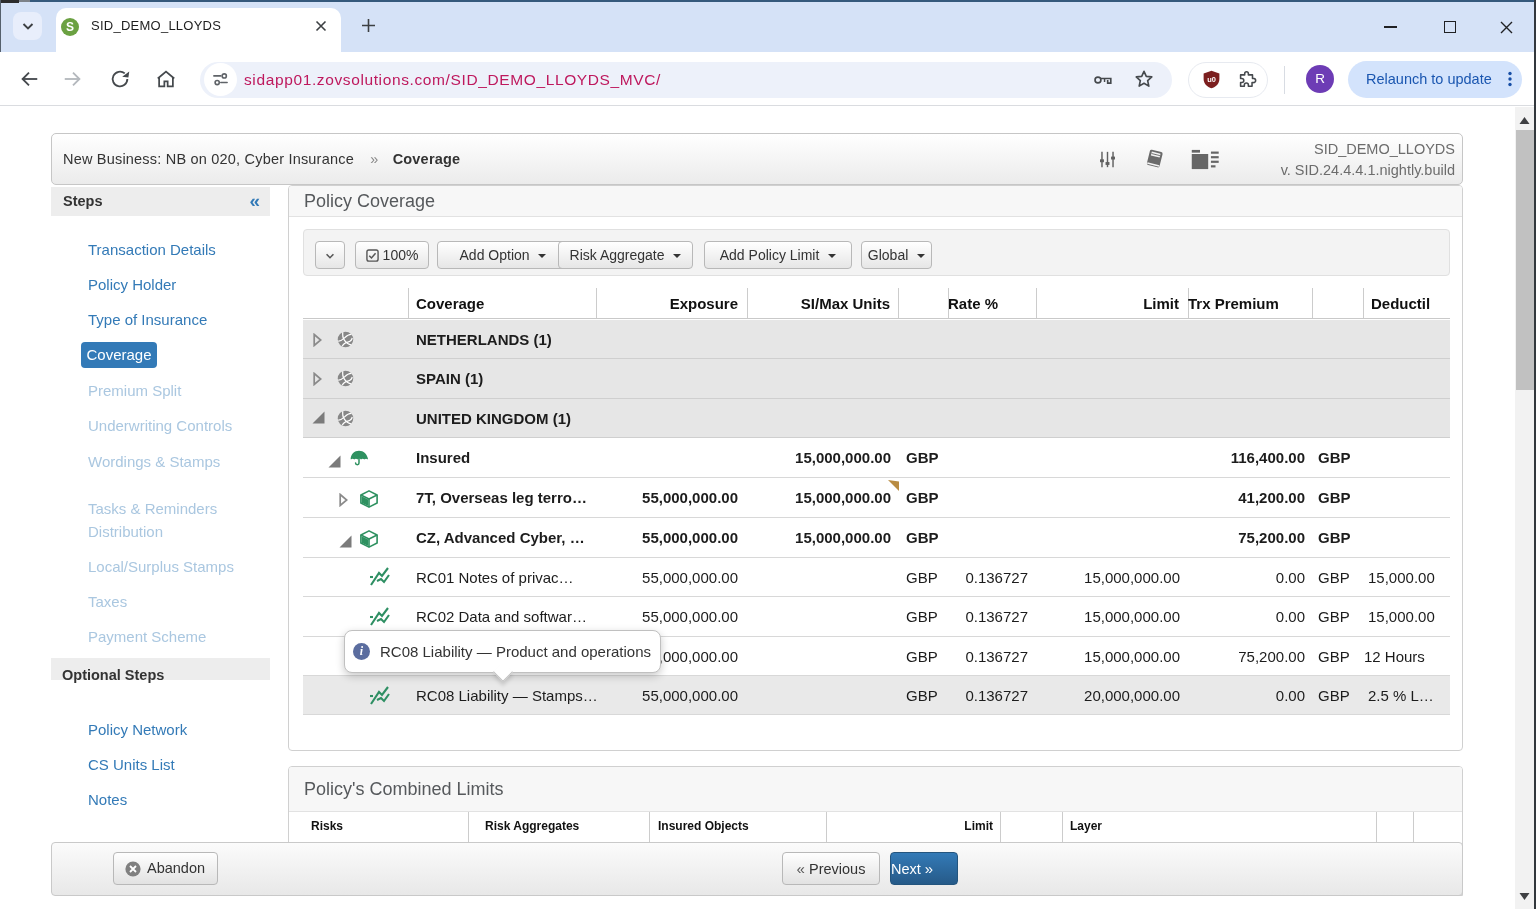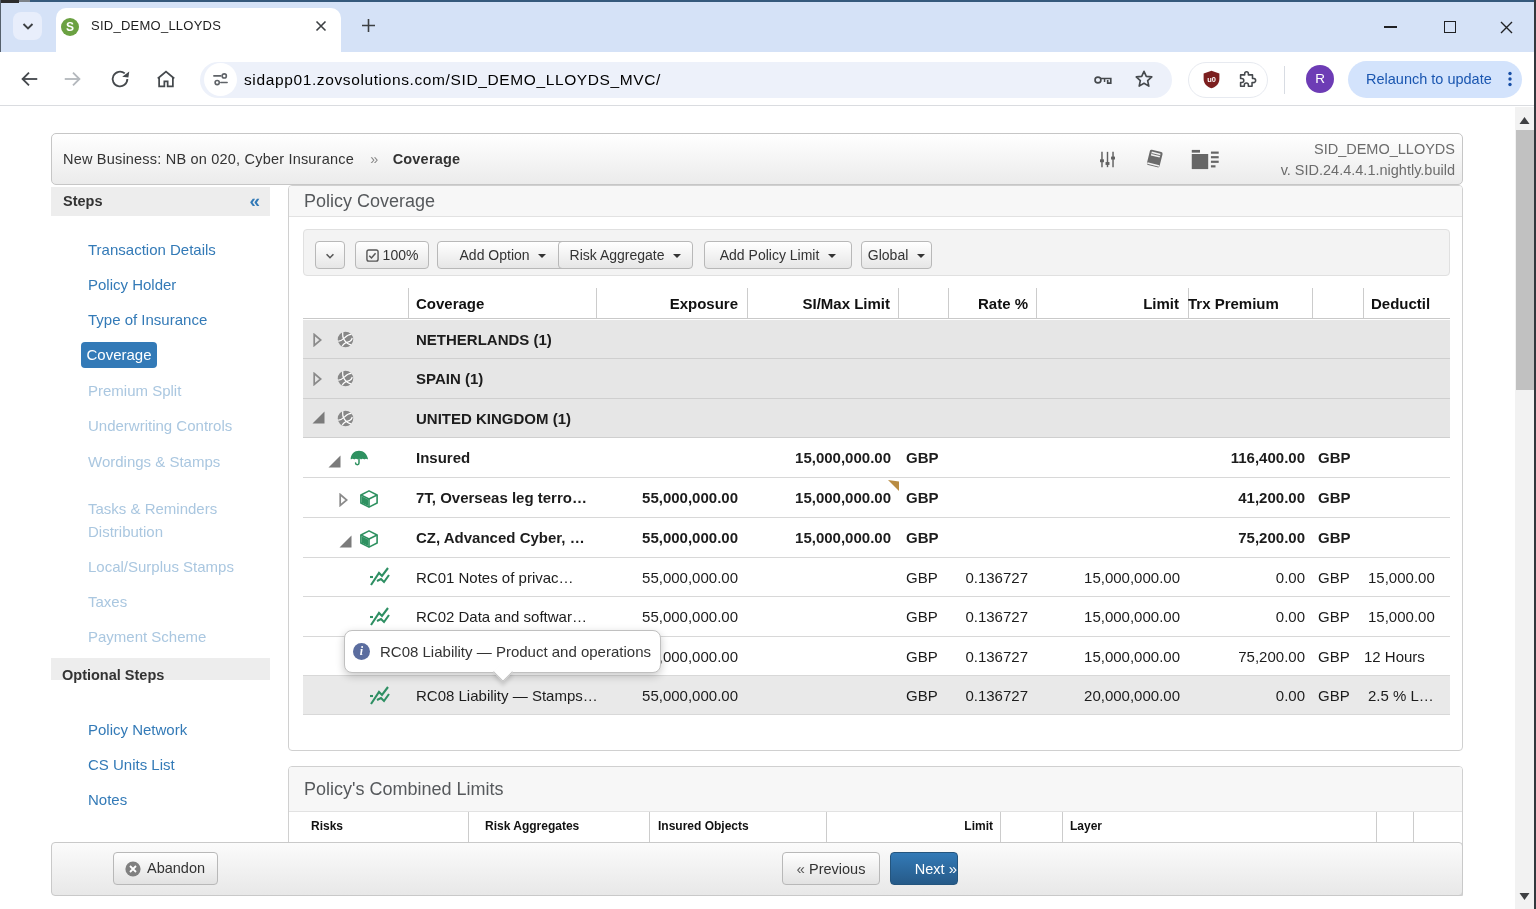--- a/index.html
+++ b/index.html
@@ -69,21 +69,21 @@
 <div class="ab" style="left:200px;top:62px;width:972px;height:36px;border-radius:18px;background:#edf1fa"></div>
 <div class="ab" style="left:204px;top:63px;width:33px;height:33px;border-radius:50%;background:#fff"></div>
 <svg class="ab" style="left:212px;top:71px" width="17" height="17" viewBox="0 0 18 18">
     <g stroke="#5f6368" stroke-width="1.7" stroke-linecap="round" fill="none">
       <line x1="2" y1="5.2" x2="9.4" y2="5.2"></line>
       <circle cx="13" cy="5.2" r="2.2"></circle>
       <circle cx="5.5" cy="12.2" r="2.2"></circle>
       <line x1="9.3" y1="12.2" x2="16" y2="12.2"></line>
     </g>
   </svg>
-<div class="ab nw" style="left:244px;top:62px;height:24px;line-height:36px;font-size:15.5px;color:#000000;letter-spacing:0.62px">sidapp01.zovsolutions.com/SID_DEMO_LLOYDS_MVC/</div>
+<div class="ab nw" style="left:244px;top:62px;height:24px;line-height:36px;font-size:15.5px;color:#be185d;letter-spacing:0.62px">sidapp01.zovsolutions.com/SID_DEMO_LLOYDS_MVC/</div>
 <svg class="ab" style="left:1092px;top:69px" width="22" height="22" viewBox="0 0 24 24" fill="none" stroke="#45494d" stroke-width="1.8">
     <circle cx="6.5" cy="12" r="3.2"></circle>
     <path d="M9.7 10.4h10.8v5h-3.4v-3.4"></path>
     <path d="M13.7 10.8v3.4" stroke-width="1.6"></path>
   </svg>
 <svg class="ab" style="left:1133px;top:68px" width="22" height="22" viewBox="0 0 24 24" fill="none" stroke="#45494d" stroke-width="1.8">
     <path d="M12 3.6l2.5 5.5 6 .65-4.5 4.1 1.25 5.9L12 16.7l-5.25 3.05L8 13.85 3.5 9.75l6-.65z" stroke-linejoin="round"></path>
   </svg>
 
 <div class="ab" style="left:1188px;top:62px;width:80px;height:36px;border-radius:18px;background:#fff;border:1px solid #e7eaf0;box-sizing:border-box"></div>
@@ -182,22 +182,22 @@
 <div class="hsep" style="left:747px"></div>
 <div class="hsep" style="left:898px"></div>
 <div class="hsep" style="left:948px"></div>
 <div class="hsep" style="left:1036px"></div>
 <div class="hsep" style="left:1188px"></div>
 <div class="hsep" style="left:1312px"></div>
 <div class="hsep" style="left:1363px"></div>
 <div class="ab" style="left:303px;top:318px;width:1147px;height:1px;background:#c9c9c9"></div>
 <div class="hl" style="left:416px">Coverage</div>
 <div class="hl rt" style="left:596px;width:142px;text-align:right">Exposure</div>
-<div class="hl" style="left:747px;width:143px;text-align:right">SI/Max Limit</div>
-<div class="hl" style="left:948px;width:80px;text-align:right">Rate %</div>
+<div class="hl" style="left:747px;width:143px;text-align:right">SI/Max Units</div>
+<div class="hl" style="left:948px;width:80px;text-align:left">Rate %</div>
 <div class="hl" style="left:1036px;width:143px;text-align:right">Limit</div>
 <div class="hl" style="left:1188px;width:117px;">Trx Premium</div>
 <div class="hl" style="left:1371px">Deductil</div>
 
 <div class="ab" style="left:303px;top:320px;width:1147px;height:38px;background:#e6e6e6"></div>
 <div class="ab" style="left:303px;top:359px;width:1147px;height:39px;background:#e6e6e6"></div>
 <div class="ab" style="left:303px;top:399px;width:1147px;height:38px;background:#e6e6e6"></div>
 <div class="ab" style="left:303px;top:676px;width:1147px;height:38px;background:#e9e9e9"></div>
 <div class="ab" style="left:303px;top:358px;width:1147px;height:1px;background:#cfcfcf"></div>
 <div class="ab" style="left:303px;top:398px;width:1147px;height:1px;background:#cfcfcf"></div>
@@ -376,21 +376,21 @@
 <div class="hl2" style="left:1070px">Layer</div>
 
 <div class="ab" style="left:51px;top:842px;width:1412px;height:54px;box-sizing:border-box;border:1px solid #c9c9c9;border-radius:4px;background:linear-gradient(#fbfbfb,#e8e8e8)"></div>
 <div class="ab" style="left:113px;top:852px;width:105px;height:33px;box-sizing:border-box;border:1px solid #b8b8b8;border-radius:4px;background:linear-gradient(#fefefe,#e2e2e2);color:#333;font-size:14.5px;line-height:31px">
  <svg width="16" height="16" viewBox="0 0 16 16" style="position:absolute;left:11px;top:8px">
       <circle cx="8" cy="8" r="7.6" fill="#808080"></circle>
       <path d="M5 5l6 6M11 5l-6 6" stroke="#fff" stroke-width="1.8"></path>
     </svg>
  <span style="margin-left:33px">Abandon</span></div>
 <div class="ab" style="left:782px;top:852px;width:98px;height:33px;box-sizing:border-box;border:1px solid #b8b8b8;border-radius:4px;background:linear-gradient(#fefefe,#e2e2e2);color:#333;font-size:14.5px;line-height:31px;text-align:center"><span style="font-size:15px;color:#555">«</span> Previous</div>
-<div class="ab" style="left:890px;top:852px;width:68px;height:33px;box-sizing:border-box;border:1px solid #24557e;border-radius:4px;background:linear-gradient(#337ab7,#265a88);color:#fff;font-size:14.5px;line-height:31px;text-align:right">Next <span style="font-size:15px">»</span></div>
+<div class="ab" style="left:890px;top:852px;width:68px;height:33px;box-sizing:border-box;border:1px solid #24557e;border-radius:4px;background:linear-gradient(#337ab7,#265a88);color:#fff;font-size:14.5px;line-height:31px;text-align:left">Next <span style="font-size:15px">»</span></div>
 
 <div class="ab" style="left:1515px;top:107px;width:21px;height:802px;background:#f2f2f2"></div>
 <svg class="ab" style="left:1519px;top:116px" width="11" height="9" viewBox="0 0 11 9">
     <polygon points="5.5,1 10.5,8 0.5,8" fill="#3f4043"></polygon>
   </svg>
 <svg class="ab" style="left:1519px;top:892px" width="11" height="9" viewBox="0 0 11 9">
     <polygon points="5.5,8 10.5,1 0.5,1" fill="#3f4043"></polygon>
   </svg>
 <div class="ab" style="left:1516px;top:130px;width:20px;height:260px;background:#c1c1c1"></div>
 <div class="ab" style="left:1534px;top:0;width:2px;height:909px;background:#33383d"></div>

